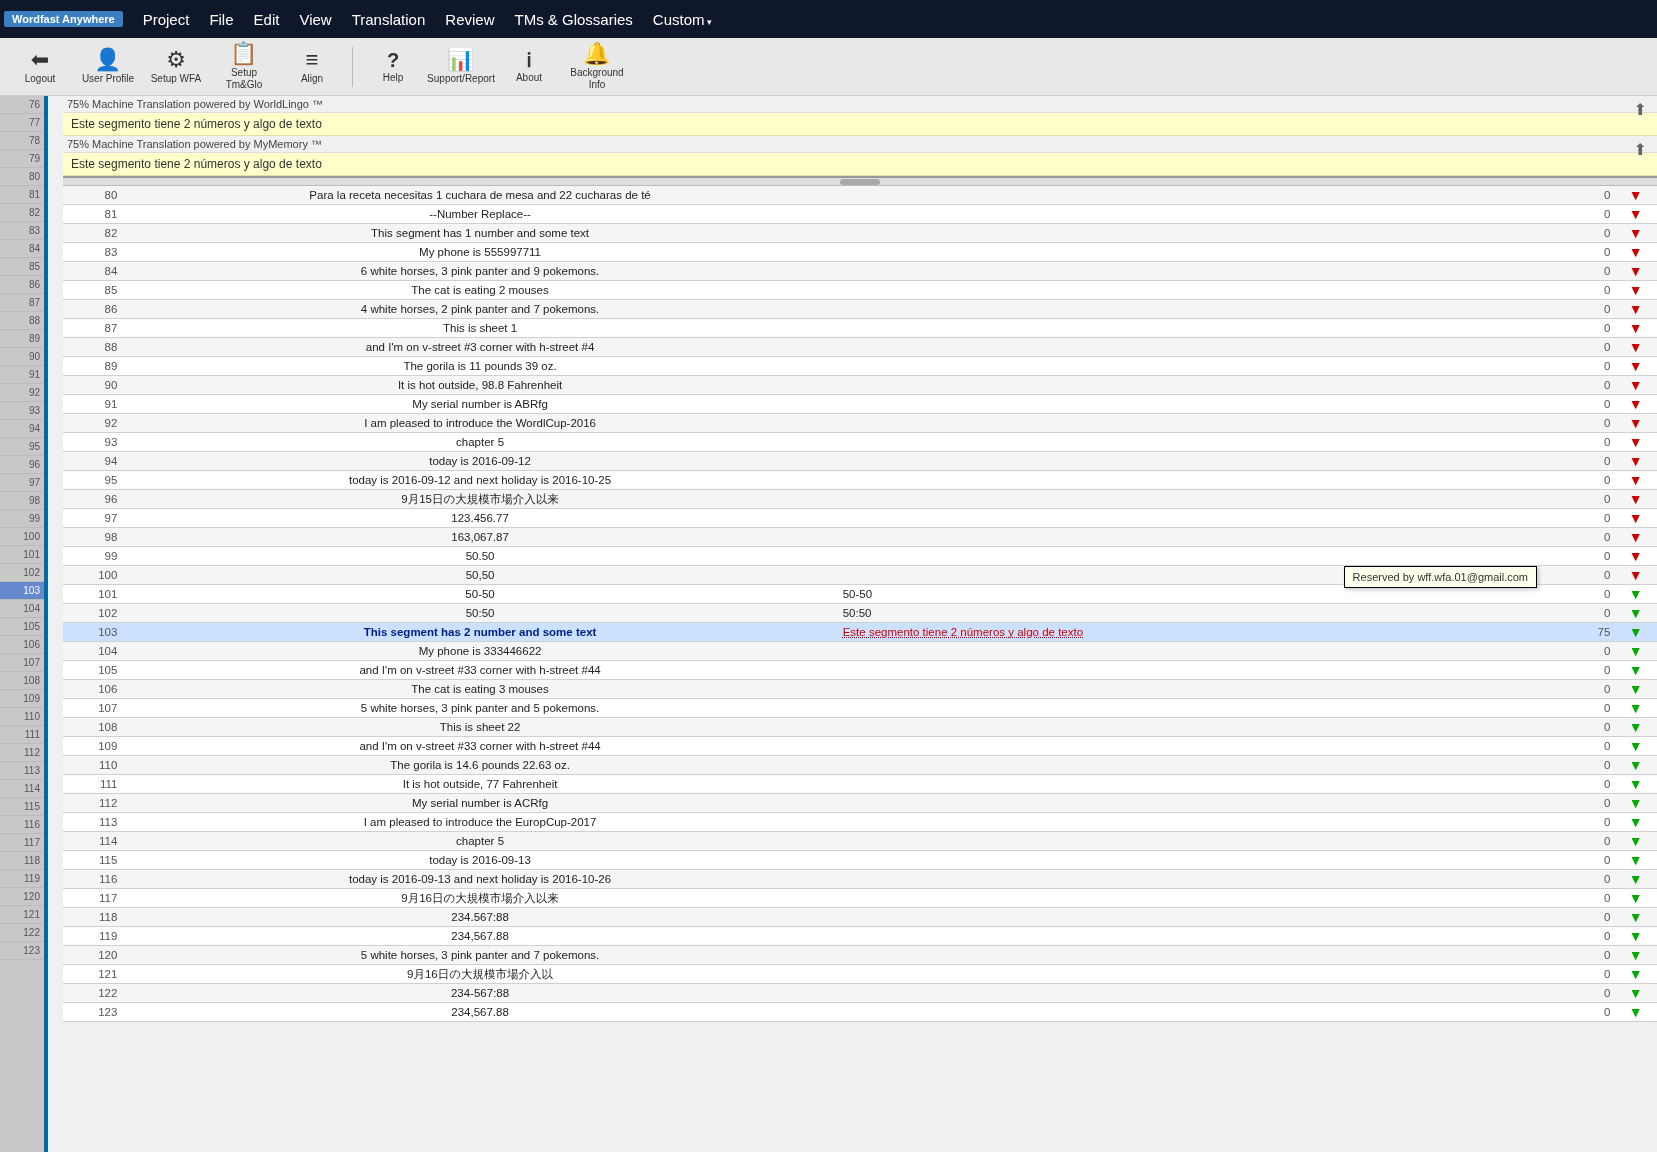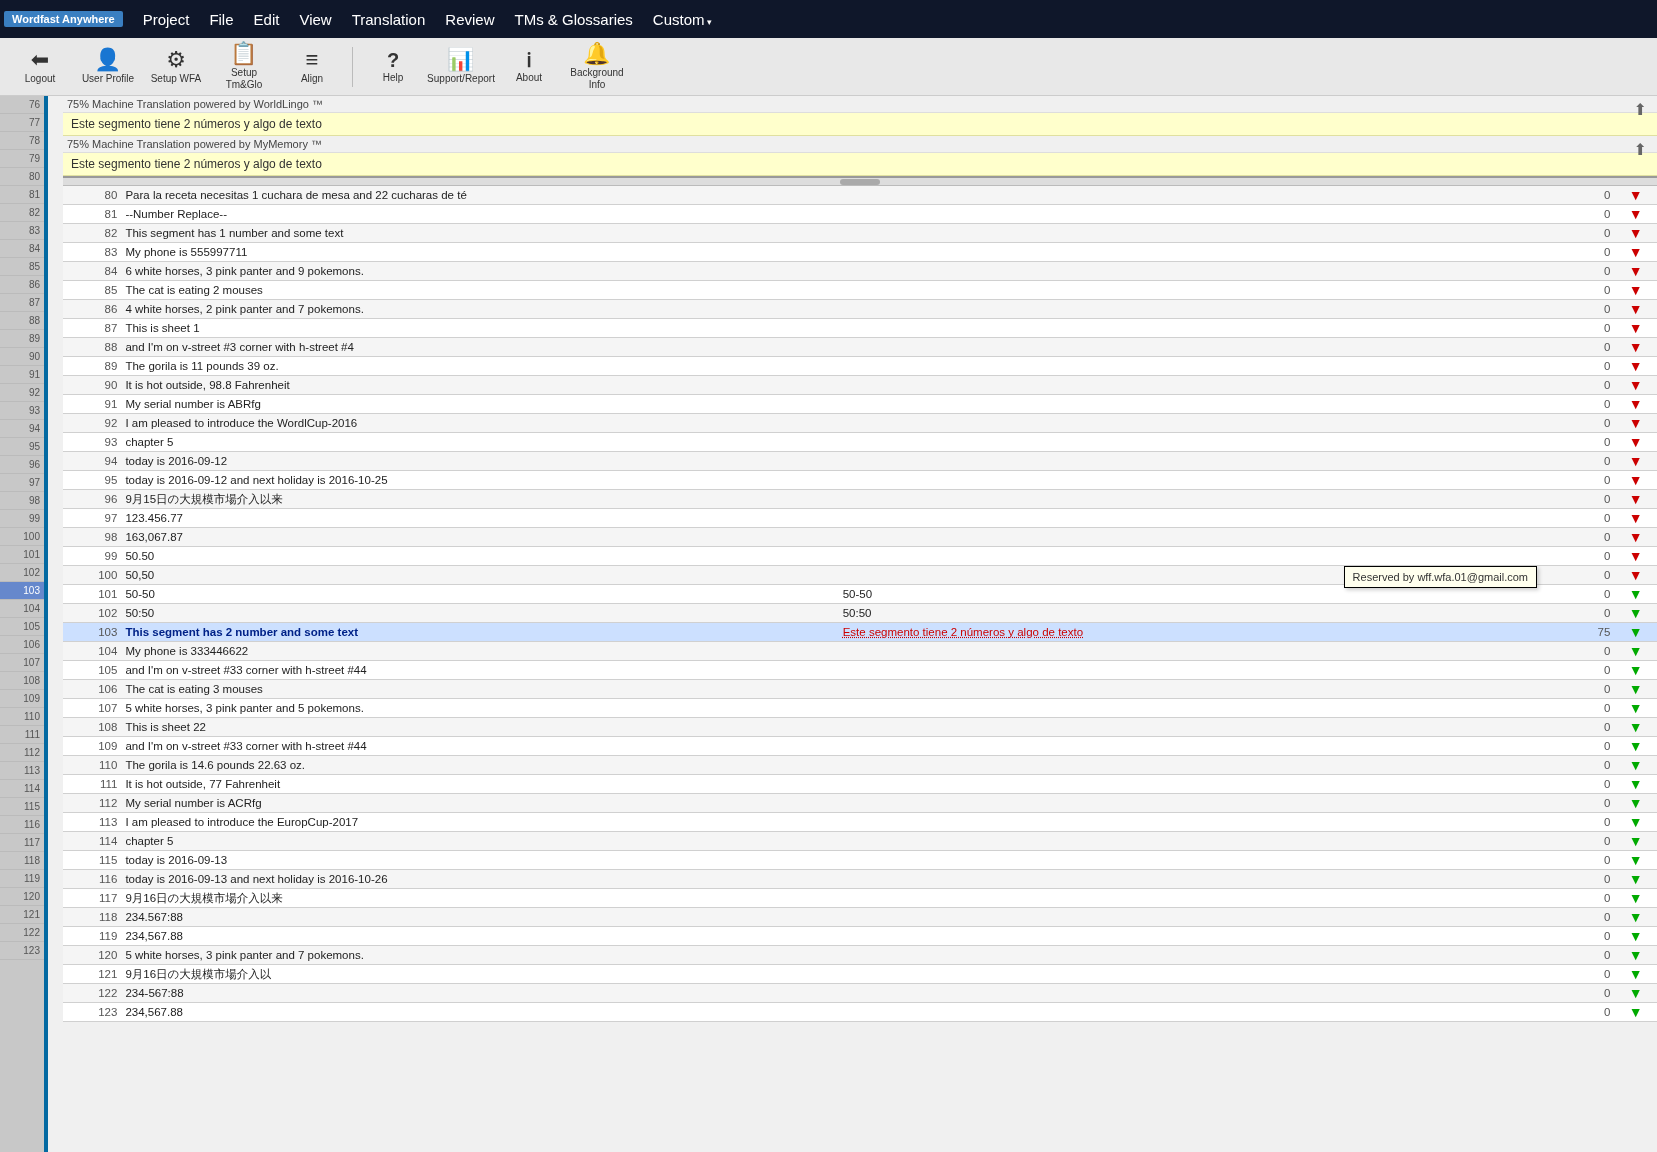--- a/index.html
+++ b/index.html
@@ -163,21 +163,21 @@
     .segments-table td {
       border-bottom: 1px solid #d0d0d0;
       padding: 1px 4px;
       vertical-align: middle;
       font-size: 11.5px;
       height: 18px;
       white-space: nowrap;
       overflow: hidden;
     }
     .col-num { width: 30px; color: #555; font-size: 11px; text-align: right; padding-right: 6px; }
-    .col-source { width: 45%; color: #222; }
+    .col-source { width: 45%; color: #222; text-align: center; }
     .col-target { width: 45%; color: #222; }
     .col-score { width: 30px; text-align: right; color: #555; font-size: 11px; }
     .col-flag { width: 18px; text-align: center; }
 
     .row-even { background: #f5f5f5; }
     .row-odd { background: #ffffff; }
     .row-active { background: #cce0ff !important; }
 
     .flag-red { color: #cc0000; font-size: 14px; }
     .flag-green { color: #00aa00; font-size: 14px; }

